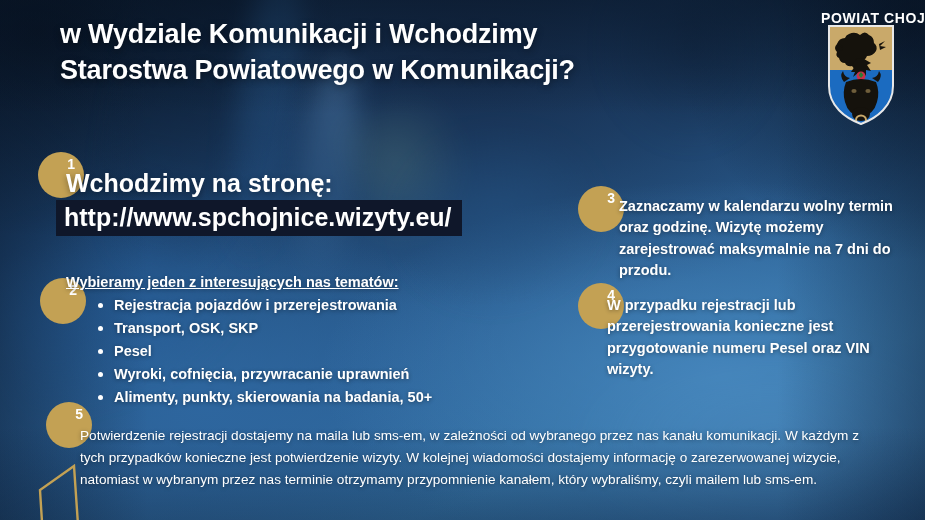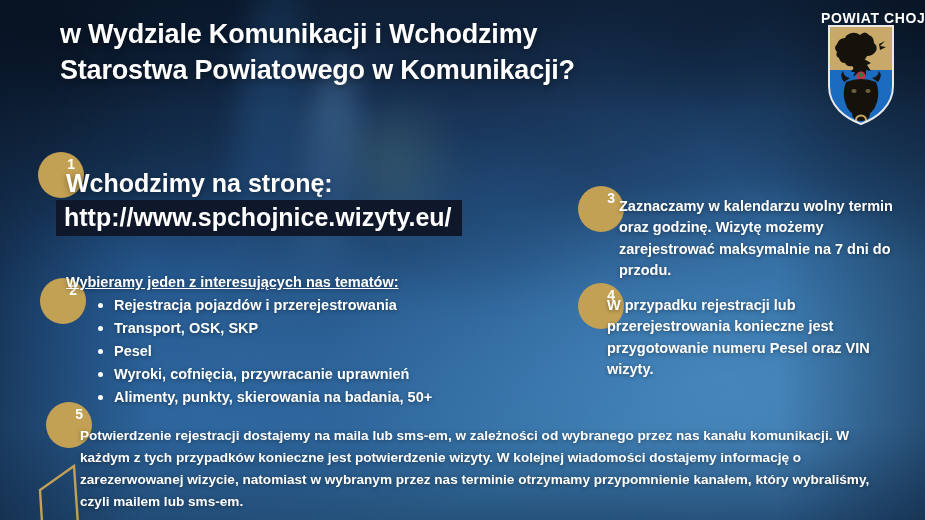--- a/index.html
+++ b/index.html
@@ -213,21 +213,21 @@
     font-size: 14.5px;
     font-weight: 700;
     line-height: 1.48;
     text-shadow: 0 1px 4px rgba(0,0,0,0.4);
   }
 
   .s5 { left: 80px; top: 425px; width: 805px; }
   .s5 p {
     margin: 0;
     font-size: 13.6px;
-    font-weight: 700;
+    font-weight: 400;
     line-height: 1.62;
     text-shadow: 0 1px 4px rgba(0,0,0,0.4);
   }
 
   .b1 { left: 38px; top: 152px; }
   .b2 { left: 40px; top: 278px; }
   .b3 { left: 578px; top: 186px; }
   .b4 { left: 578px; top: 283px; }
   .b5 { left: 46px; top: 402px; }
 </style>

